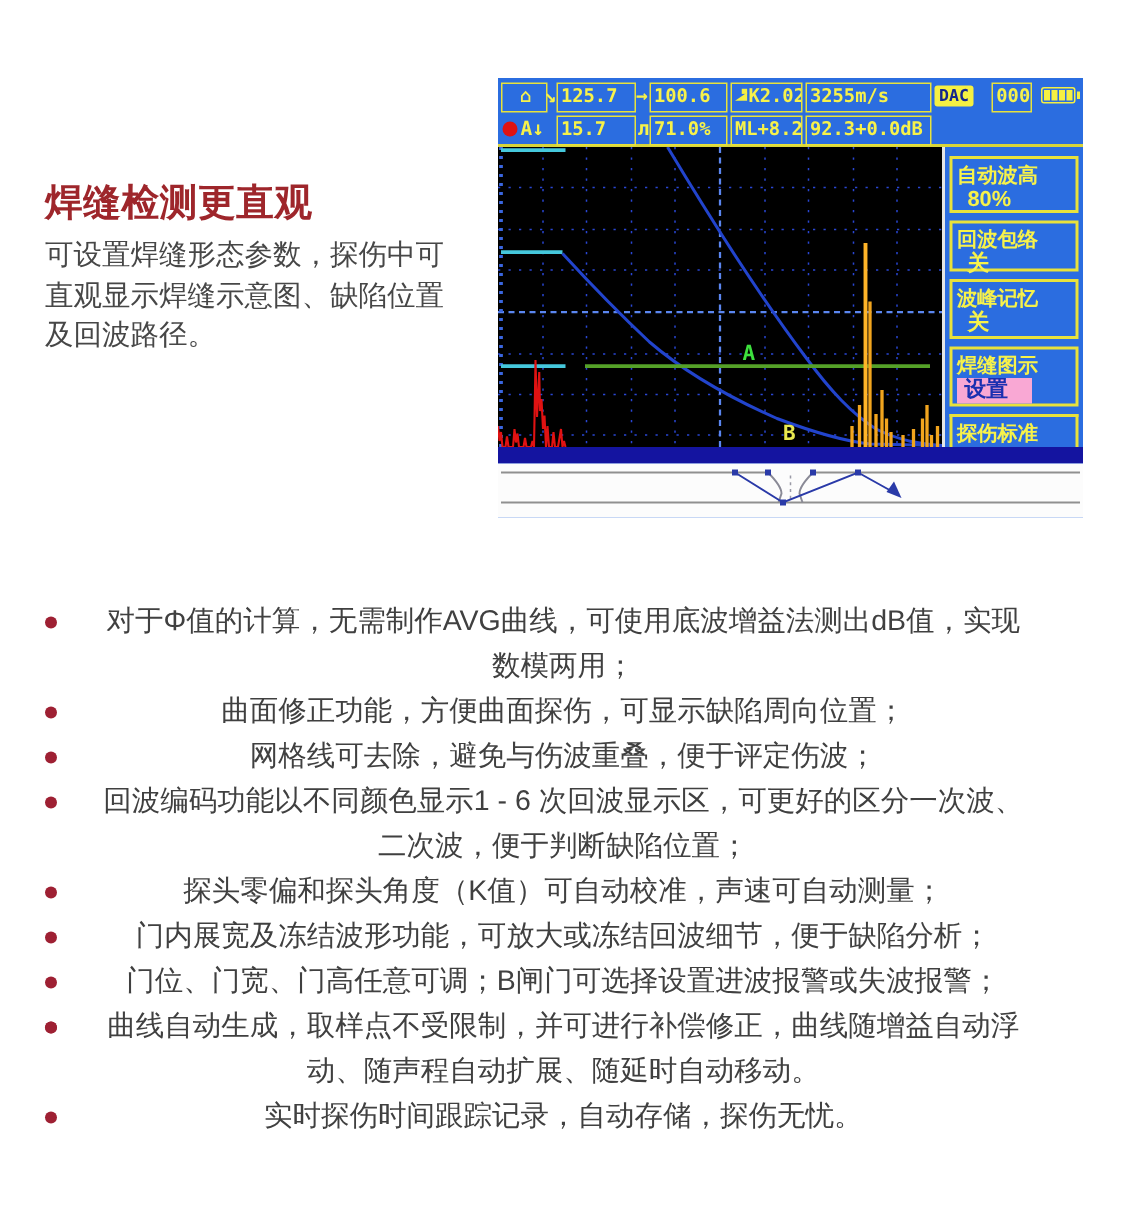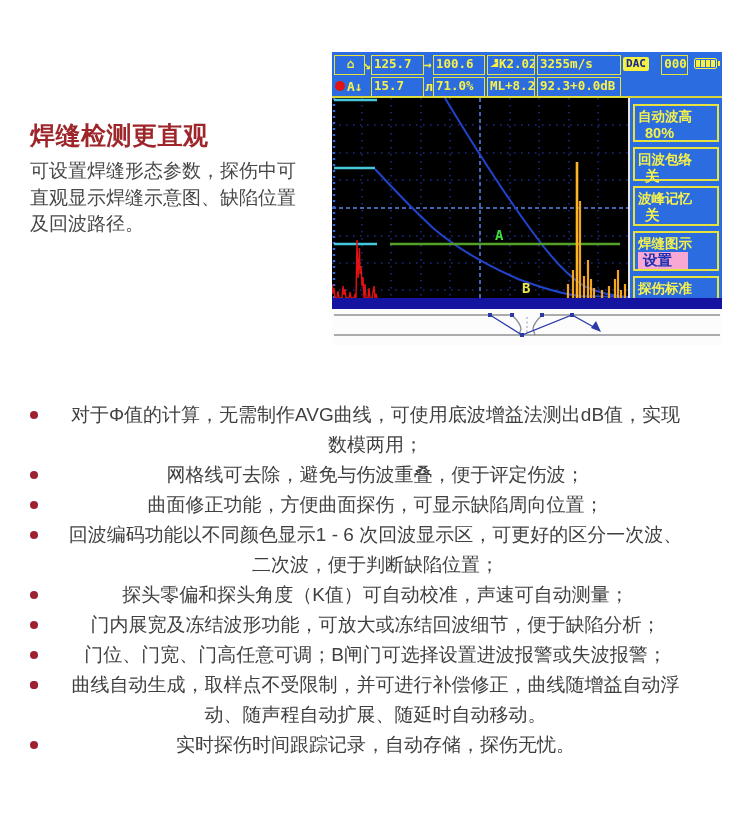--- a/index.html
+++ b/index.html
@@ -148,22 +148,22 @@
         <path d="M195,8 V25" stroke="#9a9aa6" stroke-width="1" stroke-dasharray="2 2.5" fill="none"></path>
         <path d="M158,6 L190,26 L240,6 L267,21" stroke="#2a3aa8" stroke-width="1.3" fill="none"></path>
         <polygon points="269,23 259,19 264,12" fill="#2a3aa8"></polygon>
         <path d="M156,4h4v4h-4z M178,4h4v4h-4z M208,4h4v4h-4z M238,4h4v4h-4z M188,24h4v4h-4z" fill="#2a3aa8"></path>
       </svg>
     </div>
   </div>
 
   <ul class="features">
     <li><span class="dot"></span><span>对于Φ值的计算，无需制作AVG曲线，可使用底波增益法测出dB值，实现数模两用；</span></li>
+    <li><span class="dot"></span><span>曲面修正功能，方便曲面探伤，可显示缺陷周向位置；</span></li>
     <li><span class="dot"></span><span>网格线可去除，避免与伤波重叠，便于评定伤波；</span></li>
-    <li><span class="dot"></span><span>曲面修正功能，方便曲面探伤，可显示缺陷周向位置；</span></li>
     <li><span class="dot"></span><span>回波编码功能以不同颜色显示1 - 6 次回波显示区，可更好的区分一次波、二次波，便于判断缺陷位置；</span></li>
     <li><span class="dot"></span><span>探头零偏和探头角度（K值）可自动校准，声速可自动测量；</span></li>
     <li><span class="dot"></span><span>门内展宽及冻结波形功能，可放大或冻结回波细节，便于缺陷分析；</span></li>
     <li><span class="dot"></span><span>门位、门宽、门高任意可调；B闸门可选择设置进波报警或失波报警；</span></li>
     <li><span class="dot"></span></li>
     <li><span class="dot"></span><span>曲线自动生成，取样点不受限制，并可进行补偿修正，曲线随增益自动浮动、随声程自动扩展、随延时自动移动。</span></li>
     <li><span class="dot"></span><span>实时探伤时间跟踪记录，自动存储，探伤无忧。</span></li>
   </ul>
 
 </div>

